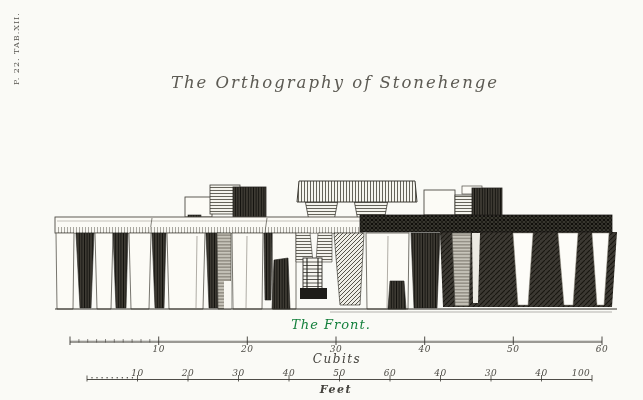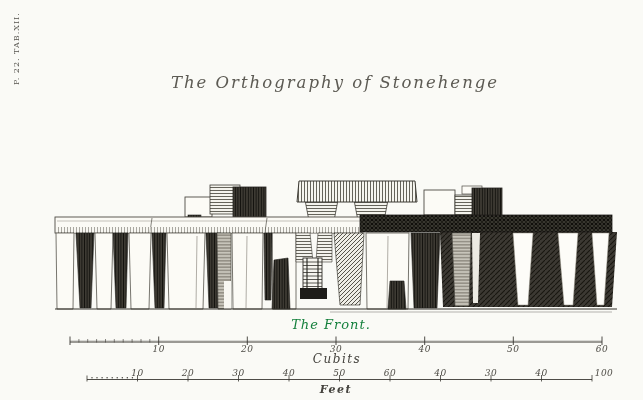--- a/index.html
+++ b/index.html
@@ -244,16 +244,16 @@
 
   <span class="tick-num feet-num" style="left:137.5px">10</span>
   <span class="tick-num feet-num" style="left:188px">20</span>
   <span class="tick-num feet-num" style="left:238.5px">30</span>
   <span class="tick-num feet-num" style="left:289px">40</span>
   <span class="tick-num feet-num" style="left:339.5px">50</span>
   <span class="tick-num feet-num" style="left:390px">60</span>
   <span class="tick-num feet-num" style="left:440.5px">40</span>
   <span class="tick-num feet-num" style="left:491px">30</span>
   <span class="tick-num feet-num" style="left:541.5px">40</span>
-  <span class="tick-num feet-num" style="left:604px">100</span>
+  <span class="tick-num feet-num" style="left:581px">100</span>
   <span class="unit-label feet-label">Feet</span>
 
 </div>
 
 </body></html>

